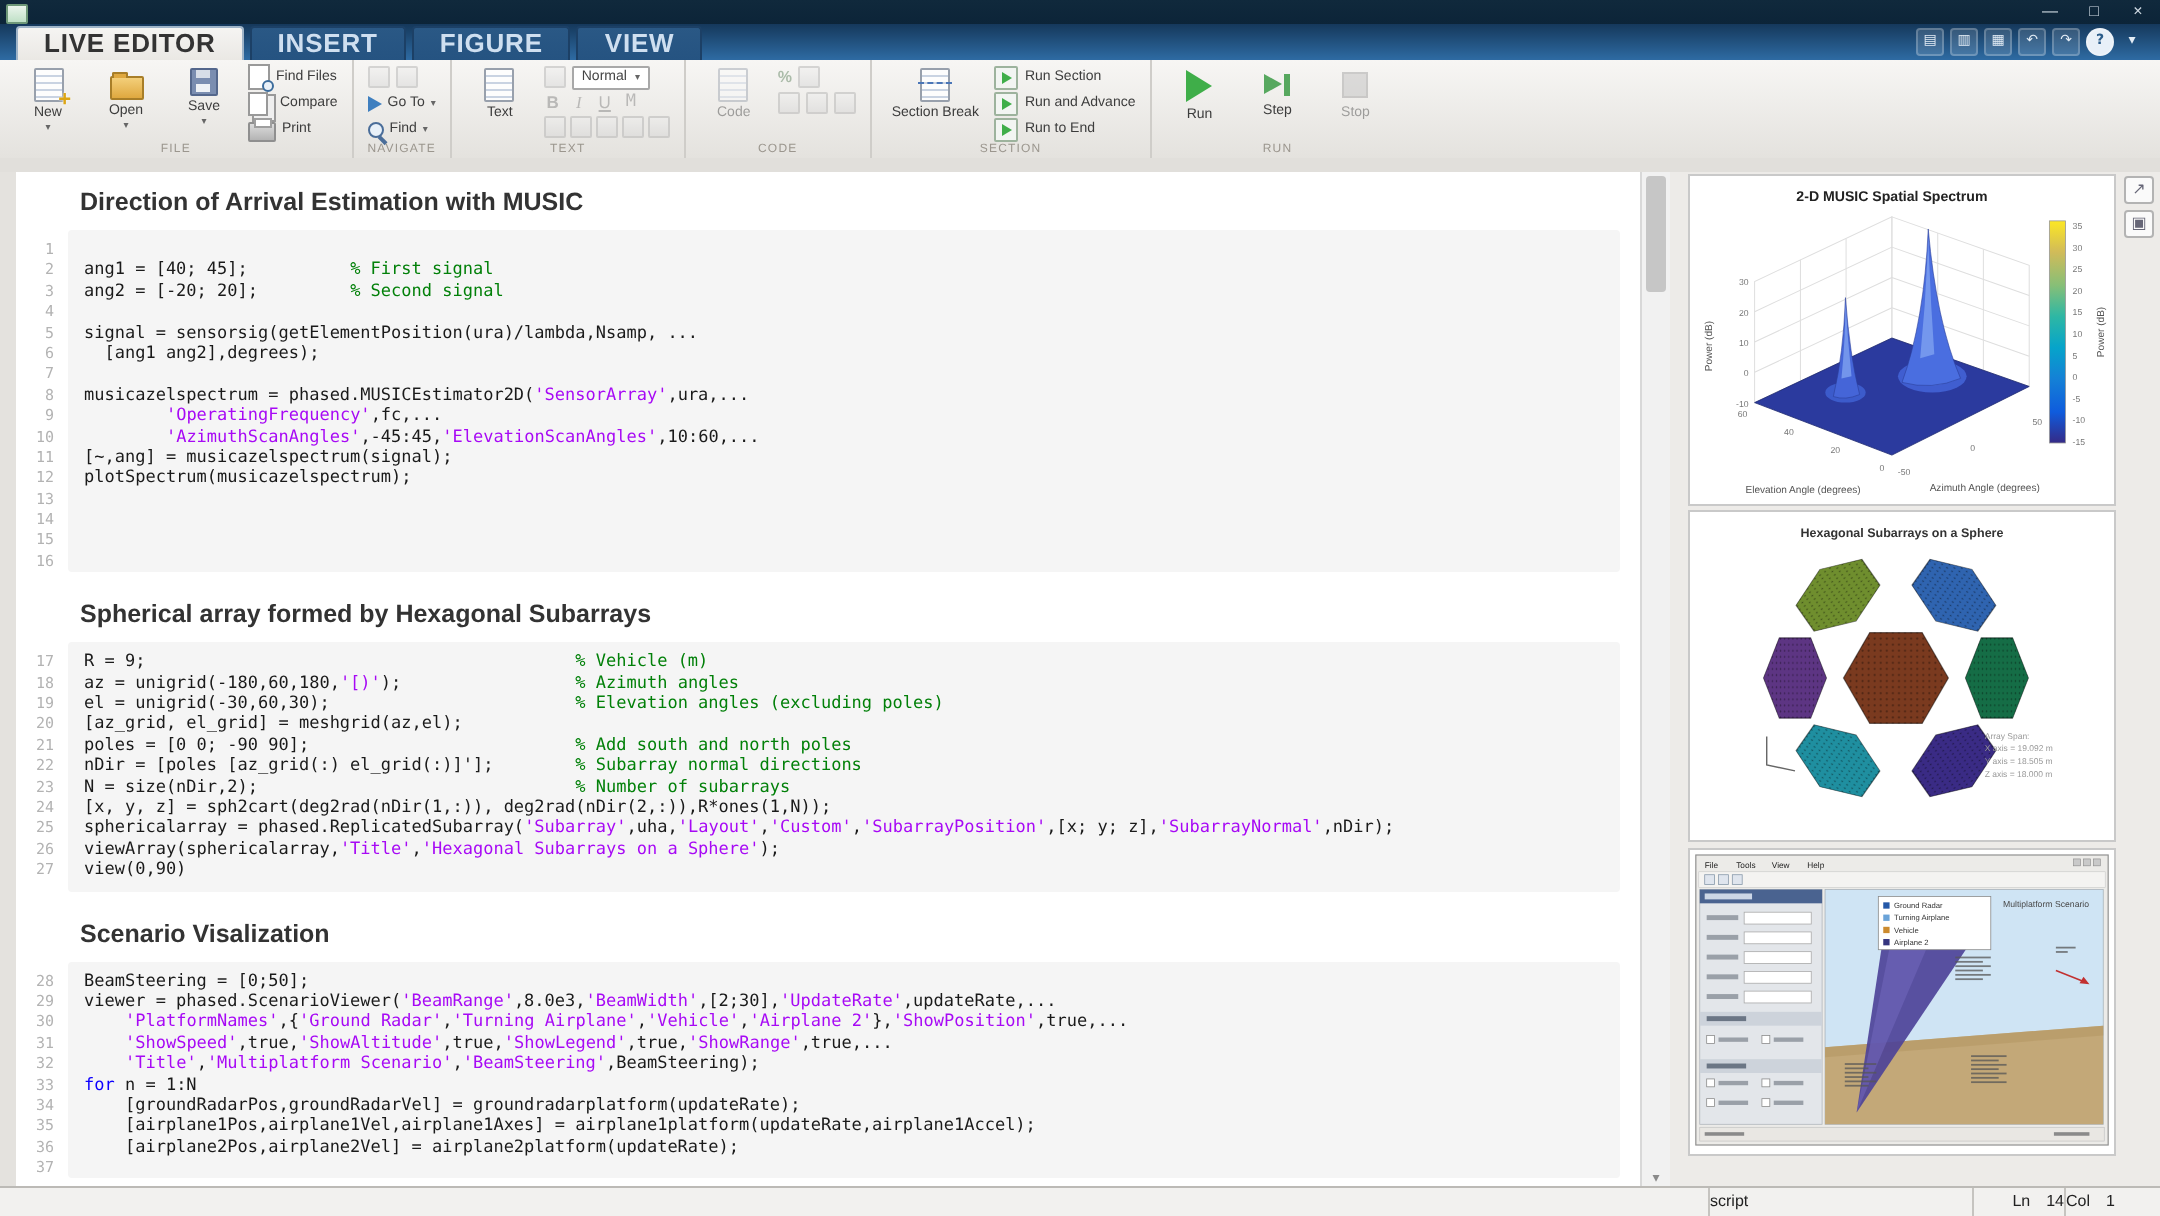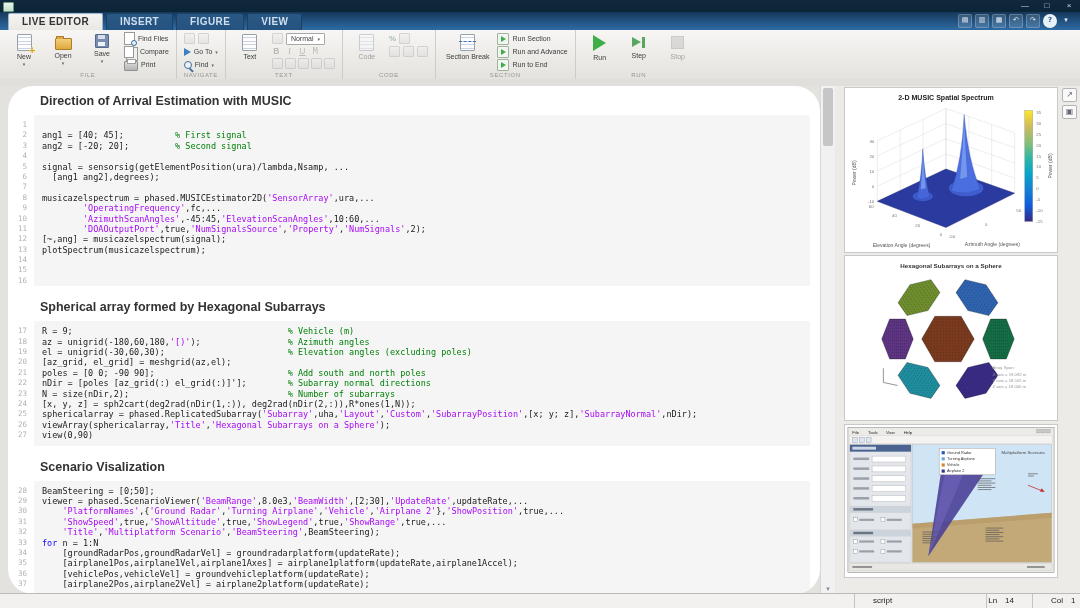--- a/index.html
+++ b/index.html
@@ -4,21 +4,21 @@
 <style>
   html,body{margin:0;padding:0;}
   body{width:1080px;height:608px;position:relative;overflow:hidden;background:#e4e2de;
        font-family:"Liberation Sans",sans-serif;-webkit-font-smoothing:antialiased;}
   
   #titlebar{position:absolute;top:0;left:0;right:0;height:12px;background:linear-gradient(#10293c,#0c2438);}
   #app-icon{position:absolute;left:3px;top:2px;width:9px;height:8px;background:linear-gradient(#eaf4ec,#bfe0c6);border:1px solid #6d9778;border-radius:1px;}
   .winctl{float:right;width:22px;text-align:center;color:#cfd9e2;font-size:8px;line-height:12px;cursor:default;}
   
   #tabstrip{position:absolute;top:12px;left:0;right:0;height:18px;background:linear-gradient(#15385b,#2e6ba3);display:flex;align-items:flex-end;padding-left:8px;box-sizing:border-box;}
-  .tab{height:16px;line-height:16px;padding:0 13px;font-size:10px;font-weight:bold;letter-spacing:.4px;color:#cfdff0;margin-right:3px;border-radius:2px 2px 0 0;background:linear-gradient(#2a5885,#255381);border:1px solid #1c4066;border-bottom:none;}
+  .tab{height:16px;line-height:16px;padding:0 13px;font-size:13px;font-weight:bold;letter-spacing:.4px;color:#cfdff0;margin-right:3px;border-radius:2px 2px 0 0;background:linear-gradient(#2a5885,#255381);border:1px solid #1c4066;border-bottom:none;}
   .tab.active{background:linear-gradient(#f5f4f2,#eae8e4);color:#333;border-color:#9fb4c8;}
   #qat{position:absolute;right:8px;top:2px;display:flex;gap:3px;align-items:center;}
   .qicon{width:12px;height:12px;border-radius:2px;background:rgba(255,255,255,.13);border:1px solid rgba(255,255,255,.22);color:#e3ecf5;font:7px/11px "DejaVu Sans",sans-serif;text-align:center;}
   .qi-save::before{content:"▤";} .qi-copy::before{content:"▥";} .qi-paste::before{content:"▦";}
   .qi-undo::before{content:"↶";} .qi-redo::before{content:"↷";}
   .qi-help{background:#e8f0f8;color:#2a5c8a;border-radius:50%;font-weight:bold;}
   .qi-help::before{content:"?";}
   .qi-caret{border:none;background:none;} .qi-caret::before{content:"▾";}
   
   #ribbon{position:absolute;top:30px;left:0;right:0;height:49px;background:linear-gradient(#f7f6f4,#e4e2de);border-bottom:1px solid #c6c4c0;display:flex;}
@@ -62,41 +62,41 @@
   .fmtrow{display:flex;gap:4px;align-items:center;}
   .fmt{font-size:8.5px;color:#7a7a7a;width:9px;text-align:center;display:inline-block;}
   .fb{font-weight:bold;} .fi{font-style:italic;font-family:"Liberation Serif",serif;} .fu{text-decoration:underline;} .fm{font-family:"DejaVu Sans Mono",monospace;}
   .listrow{display:flex;gap:2px;}
   .coderow{display:flex;gap:3px;align-items:center;height:11px;}
   .navtop{display:flex;gap:3px;height:11px;align-items:center;}
   
   #well{position:absolute;top:79px;left:0;right:0;height:7px;background:#e1dfdb;border-bottom:1px solid #cfcdc9;}
   
   #main{position:absolute;top:86px;left:0;right:0;bottom:14px;background:#e4e2de;}
-  #editor{position:absolute;left:8px;top:0;width:812px;bottom:0;background:#fff;overflow:hidden;border-radius:25px;}
+  #editor{position:absolute;left:8px;top:0;width:812px;bottom:0;background:#fff;overflow:hidden;}
   .sec-heading{font-size:12.5px;font-weight:bold;color:#333;margin:10px 0 7px 32px;}
   .sec-heading:first-child{margin-top:8px;}
   .cb{display:flex;margin:0 10px 14px 0;}
   .gut{width:26px;padding-top:5px;flex:none;}
   .lnum{height:10.4px;font:7.5px/10.4px "DejaVu Sans Mono",monospace;color:#b3b3b3;text-align:right;padding-right:7px;}
   .codearea{flex:1;background:#f5f5f5;padding:5px 8px;border-radius:2px;overflow:hidden;}
   .cl{white-space:pre;height:10.4px;font:8.5px/10.4px "DejaVu Sans Mono",monospace;color:#1a1a1a;}
   .t-p{color:#1a1a1a;} .t-s{color:#A709F5;} .t-c{color:#028009;} .t-k{color:#0E00FF;}
   #vscroll{position:absolute;left:820px;top:0;width:14px;bottom:0;background:#f1f1f1;border-left:1px solid #d8d8d8;}
   #vthumb{position:absolute;left:2px;right:2px;top:2px;height:58px;background:#c6c6c6;border-radius:2px;}
   #varrow{position:absolute;bottom:1px;left:0;right:0;text-align:center;font-size:7px;color:#8a8a8a;}
   #panel{position:absolute;left:835px;right:0;top:0;bottom:0;background:#edebe8;}
   .card{position:absolute;left:9px;width:214px;background:#fff;border:1px solid #c9c9c9;box-sizing:border-box;}
   #card1{top:1px;height:166px;} #card2{top:169px;height:166px;} #card3{top:338px;height:154px;padding:2px;}
   #panel-icons{position:absolute;left:227px;top:2px;}
   .picon{width:13px;height:12px;border:1px solid #b3b3b3;background:#fafafa;font:8px/12px "DejaVu Sans",sans-serif;text-align:center;color:#667;border-radius:2px;margin-bottom:3px;}
   
   #statusbar{position:absolute;bottom:0;left:0;right:0;height:14px;background:#f2f1ef;border-top:1px solid #bcbab6;display:flex;font-size:8px;color:#222;}
   .sb-fill{flex:1;}
-  .sb-cell{border-left:1px solid #c6c4c0;line-height:13px;padding:0 18px;box-sizing:border-box;}
+  .sb-cell{border-left:1px solid #c6c4c0;line-height:13px;padding:0 0;box-sizing:border-box;}
   .sb-script{width:132px;}
   .sb-ln{width:46px;display:flex;gap:8px;justify-content:flex-end;} .sb-col{width:48px;display:flex;gap:8px;}
   svg text{font-family:"Liberation Sans",sans-serif;}
 </style>
 </head>
 <body>
 
 <div id="titlebar">
   <span id="app-icon"></span>
   <span class="winctl">×</span>
@@ -291,21 +291,20 @@
             <div class="cl"></div>
             <div class="cl"><span class="t-p">ang1 = [40; 45];          </span><span class="t-c">% First signal</span></div>
             <div class="cl"><span class="t-p">ang2 = [-20; 20];         </span><span class="t-c">% Second signal</span></div>
             <div class="cl"></div>
             <div class="cl"><span class="t-p">signal = sensorsig(getElementPosition(ura)/lambda,Nsamp, ...</span></div>
             <div class="cl"><span class="t-p">  [ang1 ang2],degrees);</span></div>
             <div class="cl"></div>
             <div class="cl"><span class="t-p">musicazelspectrum = phased.MUSICEstimator2D(</span><span class="t-s">'SensorArray'</span><span class="t-p">,ura,...</span></div>
             <div class="cl"><span class="t-p">        </span><span class="t-s">'OperatingFrequency'</span><span class="t-p">,fc,...</span></div>
             <div class="cl"><span class="t-p">        </span><span class="t-s">'AzimuthScanAngles'</span><span class="t-p">,-45:45,</span><span class="t-s">'ElevationScanAngles'</span><span class="t-p">,10:60,...</span></div>
-            <div class="cl"><span class="t-p">        </span><span class="t-s">'DOAOutputPort'</span><span class="t-p">,true,</span><span class="t-s">'NumSignalsSource'</span><span class="t-p">,</span><span class="t-s">'Property'</span><span class="t-p">,</span><span class="t-s">'NumSignals'</span><span class="t-p">,2);</span></div>
             <div class="cl"><span class="t-p">[~,ang] = musicazelspectrum(signal);</span></div>
             <div class="cl"><span class="t-p">plotSpectrum(musicazelspectrum);</span></div>
             <div class="cl"></div>
             <div class="cl"></div>
           </div>
         </div>
         <div class="sec-heading">Spherical array formed by Hexagonal Subarrays</div>
         <div class="cb">
           <div class="gut">
             <div class="lnum">17</div>
@@ -350,21 +349,20 @@
           </div>
           <div class="codearea">
             <div class="cl"><span class="t-p">BeamSteering = [0;50];</span></div>
             <div class="cl"><span class="t-p">viewer = phased.ScenarioViewer(</span><span class="t-s">'BeamRange'</span><span class="t-p">,8.0e3,</span><span class="t-s">'BeamWidth'</span><span class="t-p">,[2;30],</span><span class="t-s">'UpdateRate'</span><span class="t-p">,updateRate,...</span></div>
             <div class="cl"><span class="t-p">    </span><span class="t-s">'PlatformNames'</span><span class="t-p">,{</span><span class="t-s">'Ground Radar'</span><span class="t-p">,</span><span class="t-s">'Turning Airplane'</span><span class="t-p">,</span><span class="t-s">'Vehicle'</span><span class="t-p">,</span><span class="t-s">'Airplane 2'</span><span class="t-p">},</span><span class="t-s">'ShowPosition'</span><span class="t-p">,true,...</span></div>
             <div class="cl"><span class="t-p">    </span><span class="t-s">'ShowSpeed'</span><span class="t-p">,true,</span><span class="t-s">'ShowAltitude'</span><span class="t-p">,true,</span><span class="t-s">'ShowLegend'</span><span class="t-p">,true,</span><span class="t-s">'ShowRange'</span><span class="t-p">,true,...</span></div>
             <div class="cl"><span class="t-p">    </span><span class="t-s">'Title'</span><span class="t-p">,</span><span class="t-s">'Multiplatform Scenario'</span><span class="t-p">,</span><span class="t-s">'BeamSteering'</span><span class="t-p">,BeamSteering);</span></div>
             <div class="cl"><span class="t-k">for</span><span class="t-p"> n = 1:N</span></div>
             <div class="cl"><span class="t-p">    [groundRadarPos,groundRadarVel] = groundradarplatform(updateRate);</span></div>
             <div class="cl"><span class="t-p">    [airplane1Pos,airplane1Vel,airplane1Axes] = airplane1platform(updateRate,airplane1Accel);</span></div>
-            <div class="cl"><span class="t-p">    [vehiclePos,vehicleVel] = groundvehicleplatform(updateRate);</span></div>
             <div class="cl"><span class="t-p">    [airplane2Pos,airplane2Vel] = airplane2platform(updateRate);</span></div>
           </div>
         </div>
       </div>
   </div>
 
   <div id="vscroll">
     <div id="vthumb"></div>
     <div id="varrow">▾</div>
   </div>

